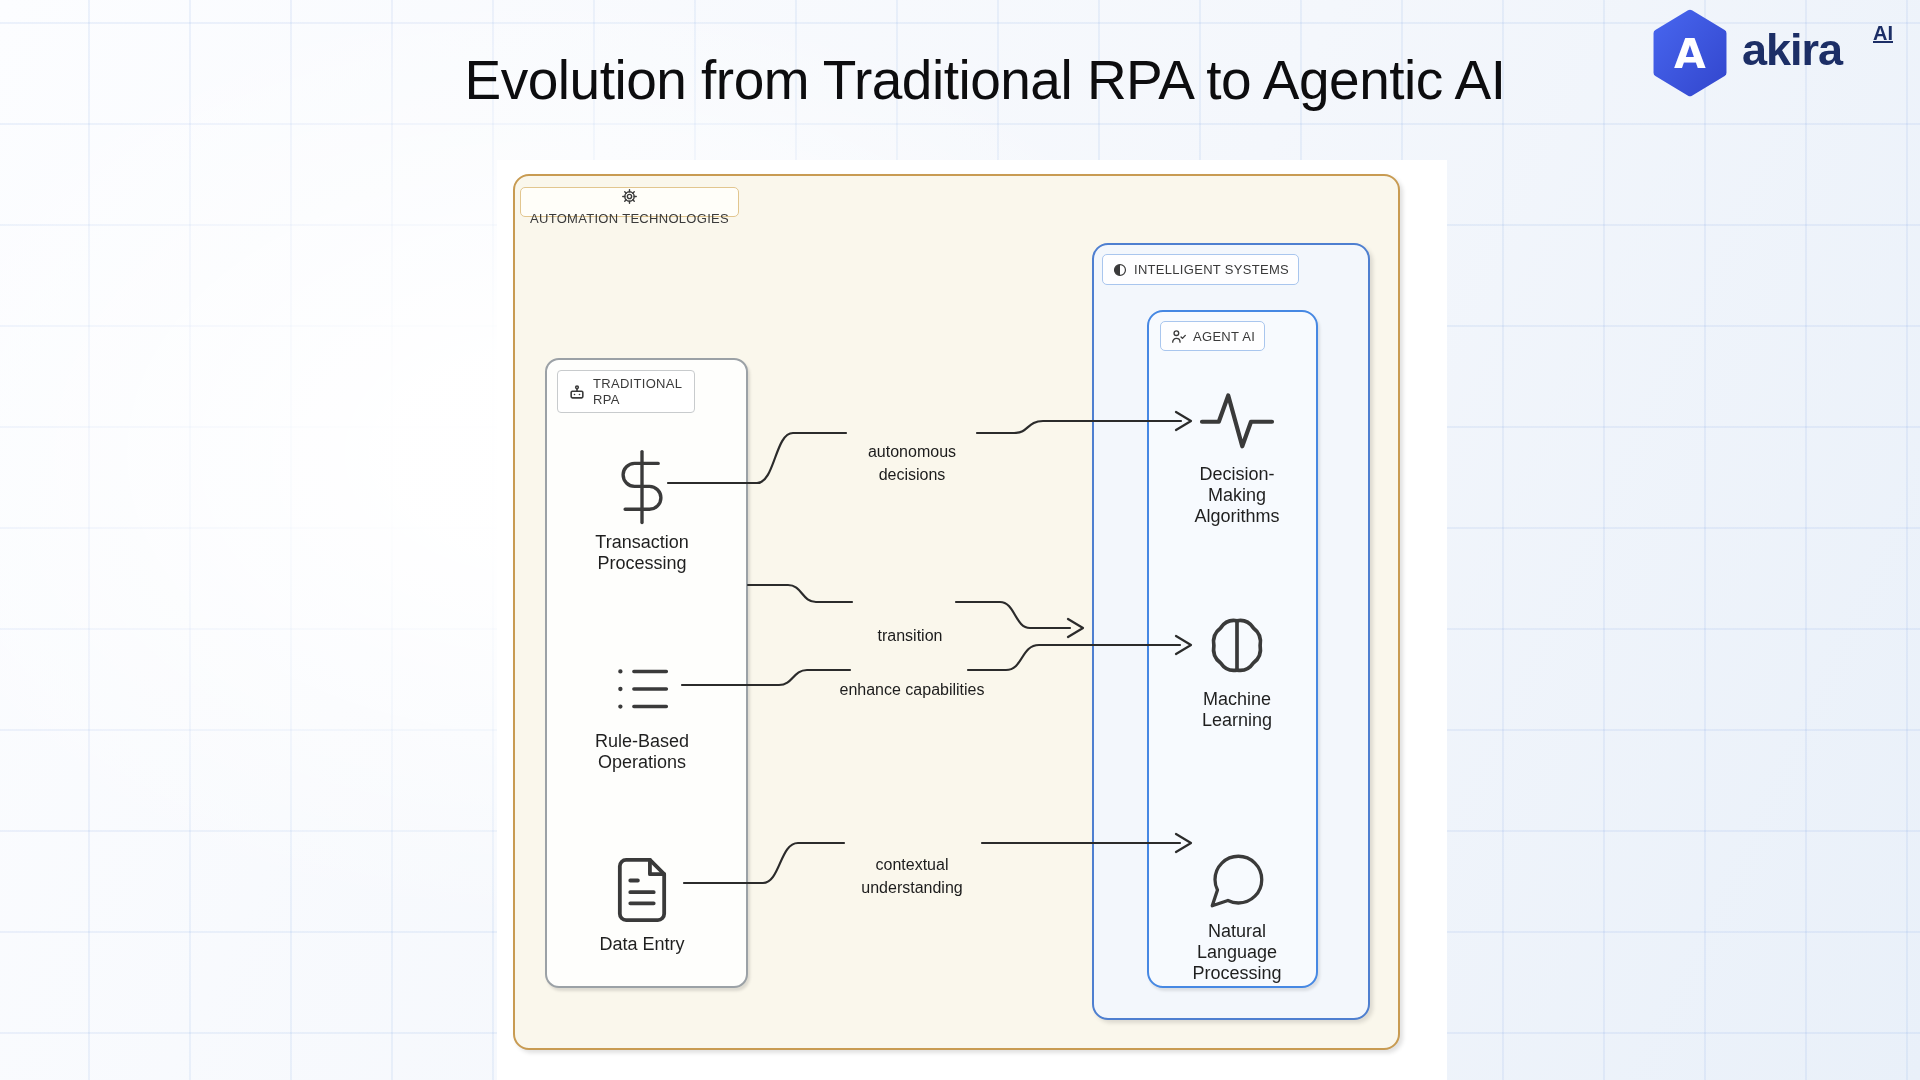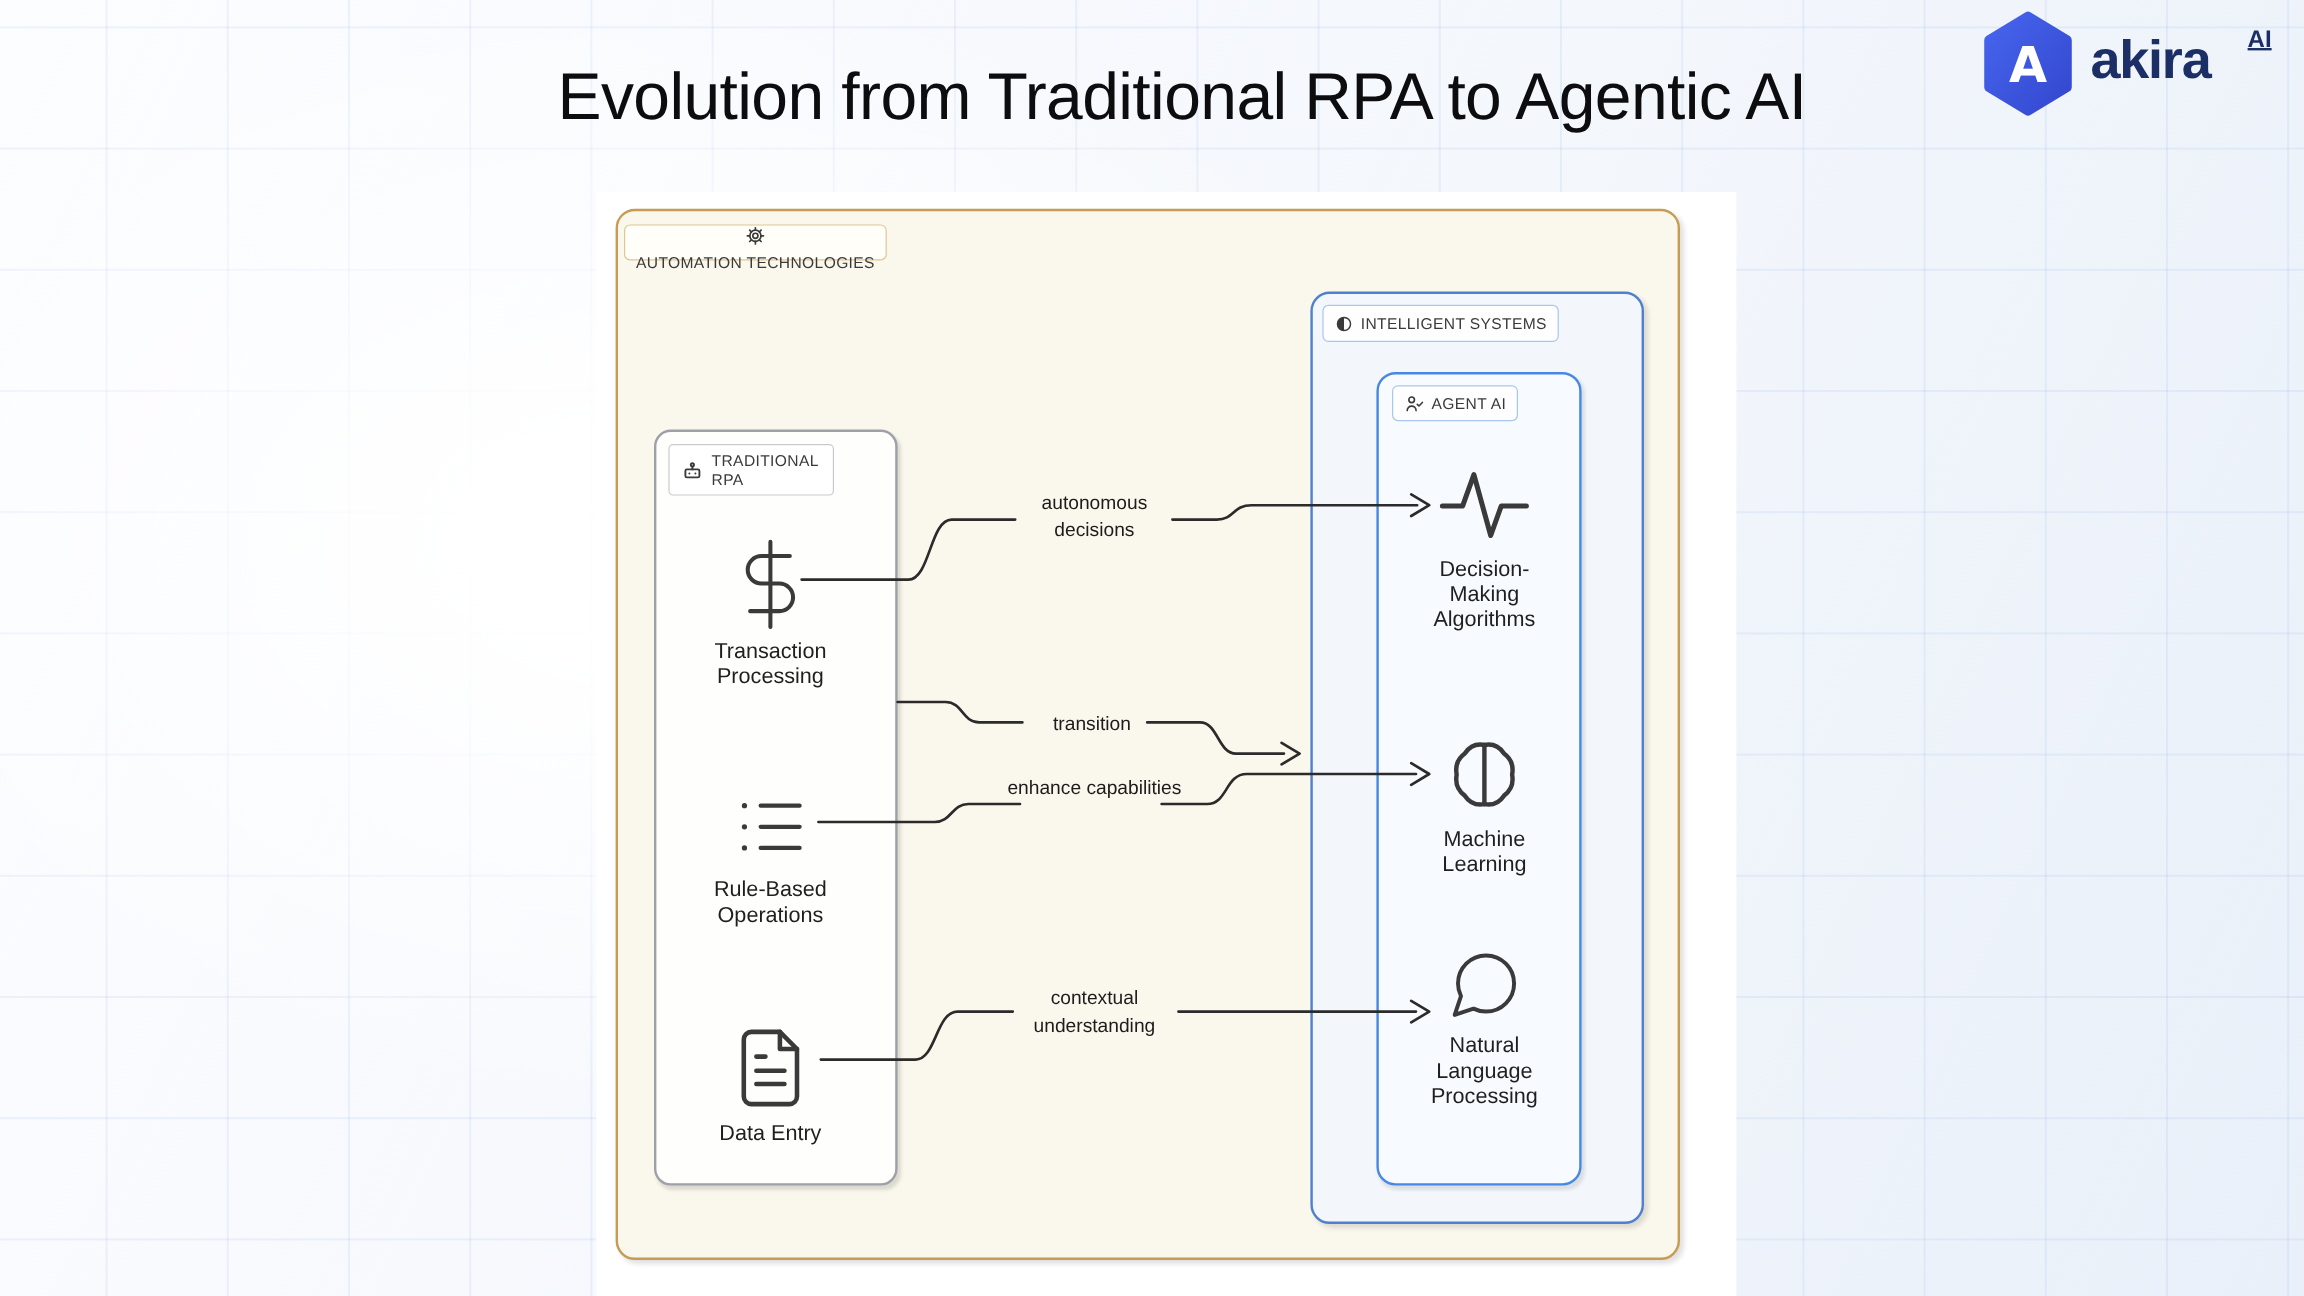--- a/index.html
+++ b/index.html
@@ -71,20 +71,21 @@
   .rpa-chip .chip-text { width:92px; }
 
   .item { position:absolute; width:150px; display:flex; flex-direction:column; align-items:center; }
   .item svg { display:block; }
   .caption { text-align:center; font-size:18px; line-height:1.18; color:#1f1f1f; }
   .w112 { width:112px; } .w120 { width:120px; }
 
   .arrow-label {
     position:absolute; text-align:center; font-size:16px; line-height:1.45;
     color:#1c1c1c;
+    margin-top:32px;
   }
   .lbl-autonomous { left:837px; top:408px; width:150px; }
   .lbl-transition { left:835px; top:592px; width:150px; }
   .lbl-enhance    { left:837px; top:646px; width:150px; }
   .lbl-contextual { left:827px; top:821px; width:170px; }
 
   .arrows { position:absolute; left:0; top:0; width:1920px; height:1080px; pointer-events:none; }
   .arrows path { fill:none; stroke:#2b2b2b; stroke-width:2.2; stroke-linecap:round; stroke-linejoin:round; }
 
   .icon-stroke { fill:none; stroke:#3a3a3a; stroke-linecap:round; stroke-linejoin:round; }
@@ -201,21 +202,21 @@
     <svg width="74" height="74" viewBox="0 0 24 24">
       <g class="icon-stroke" stroke-width="1.2">
         <path d="M12 3.5 Q8.66 2.88 6.7 5.8 Q3.86 7.88 4.5 11.5 Q3.86 15.12 6.7 17.2 Q8.66 20.12 12 19.5"></path>
         <path d="M12 3.5 Q15.34 2.88 17.3 5.8 Q20.14 7.88 19.5 11.5 Q20.14 15.12 17.3 17.2 Q15.34 20.12 12 19.5"></path>
         <path d="M12 3.5 V19.5"></path>
       </g>
     </svg>
     <div class="caption w112" style="margin-top:5px;">Machine Learning</div>
   </div>
 
-  <div class="item" style="left:1162px; top:788px;">
+  <div class="item" style="left:1162px; top:848px;">
     <svg width="68" height="66" viewBox="0 0 24 24">
       <path class="icon-stroke" stroke-width="1.2" d="M21 11.5 a8.5 8.5 0 0 1 -8.5 8.5 a8.4 8.4 0 0 1 -3.8 -0.9 L3 21 l1.9 -5.7 a8.4 8.4 0 0 1 -0.9 -3.8 a8.5 8.5 0 1 1 17 0 z"></path>
     </svg>
     <div class="caption w112" style="margin-top:7px;">Natural Language Processing</div>
   </div>
 
   <svg class="arrows" viewBox="0 0 1920 1080">
     <path d="M668 483 H757 C775 483 775 433 793 433 H846 M977 433 H1014 C1029 433 1027 421 1043 421 H1181 M1176 412 L1191 421 L1176 430"></path>
     <path d="M748 585 H788 C802 585 802 602 816 602 H852 M956 602 H1000 C1015 602 1015 628 1030 628 H1070 M1068 619 L1083 628 L1068 637"></path>
     <path d="M682 685 H779 C793 685 793 670 807 670 H850 M968 670 H1006 C1023 670 1021 645 1039 645 H1180 M1176 636 L1191 645 L1176 654"></path>

